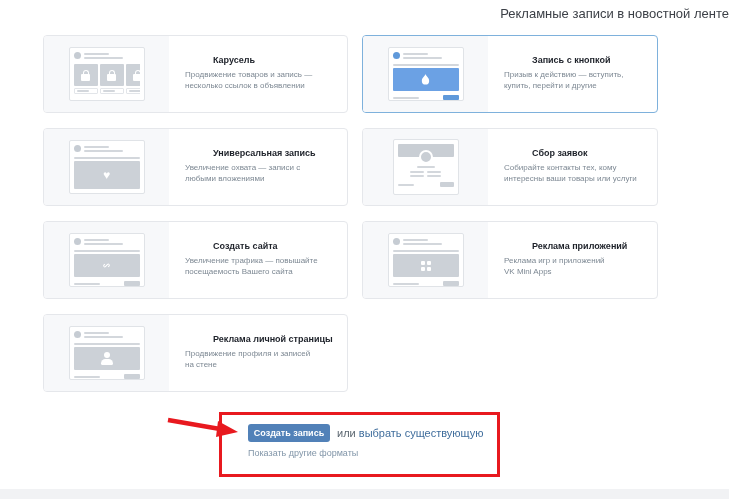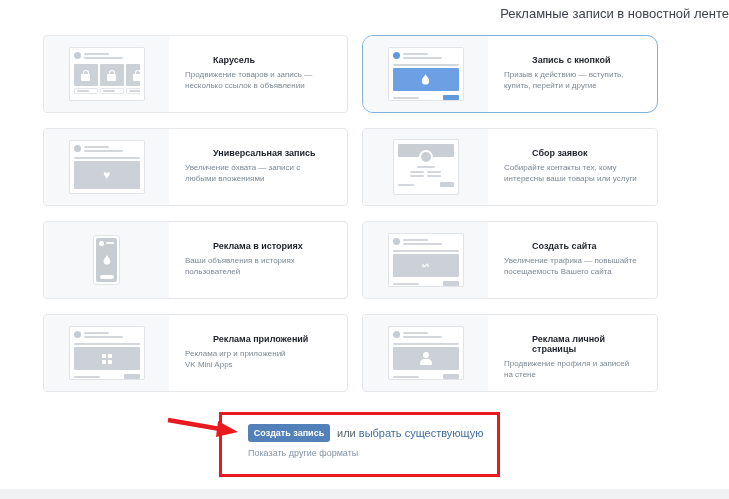--- a/index.html
+++ b/index.html
@@ -8,21 +8,21 @@
 
   .page-title{position:absolute;top:6px;left:0;width:729px;text-align:right;
     font-size:13px;color:#3c4047;}
 
   .grid{position:absolute;left:43px;top:35px;display:grid;
     grid-template-columns:305px 296px;grid-template-rows:repeat(4,78px);
     column-gap:14px;row-gap:15px;}
 
   .card{display:flex;background:#fff;border:1px solid #e5e7eb;border-radius:4px;
     box-sizing:border-box;overflow:hidden;cursor:pointer;}
-  .card.selected{border-color:#7eb1dc;border-radius:11px;}
+  .card.selected{border-color:#7eb1dc;}
   .thumb{flex:none;width:125px;background:#f7f8fa;display:flex;
     align-items:center;justify-content:center;}
   .card-body{flex:1;padding:19px 10px 0 16px;}
   .card-title{font-size:9px;font-weight:bold;color:#1d2129;margin:0 0 5px 0;padding-left:28px;}
   .card-desc{font-size:8px;line-height:10.5px;color:#7d8893;white-space:pre-line;}
 
   
   .mini-post{width:76px;height:54px;background:#fff;border:1px solid #e0e3e7;
     border-radius:2px;box-sizing:border-box;padding:4px;}
   .mp-head{display:flex;gap:3px;margin-bottom:3px;}
@@ -233,39 +233,20 @@
           </div>
         </div>
       </div>
       <div class="card-body">
         <div class="card-title">Сбор заявок</div>
         <div class="card-desc">Собирайте контакты тех, кому
 интересны ваши товары или услуги</div>
       </div>
     </div>
 
-    <div class="card">
-      <div class="thumb">
-        <div class="mini-phone">
-          <div class="ph-in">
-            <div class="ph-ava"></div>
-            <div class="ph-line"></div>
-            <svg width="10" height="12" viewBox="0 0 12 14">
-                <path d="M6 1 C7 4 10 5 10 8.5 A4 4 0 0 1 2 8.5 C2 5 5 4 6 1 Z" fill="#fff"></path>
-              </svg>
-            <div class="ph-pill"></div>
-          </div>
-        </div>
-      </div>
-      <div class="card-body">
-        <div class="card-title">Реклама в историях</div>
-        <div class="card-desc">Ваши объявления в историях
-пользователей</div>
-      </div>
-    </div>
 
     <div class="card">
       <div class="thumb">
         <div class="mini-post">
           <div class="mp-head">
             <div class="mp-ava"></div>
             <div class="mp-lines">
               <div class="ln w45"></div>
               <div class="ln w70"></div>
             </div>

